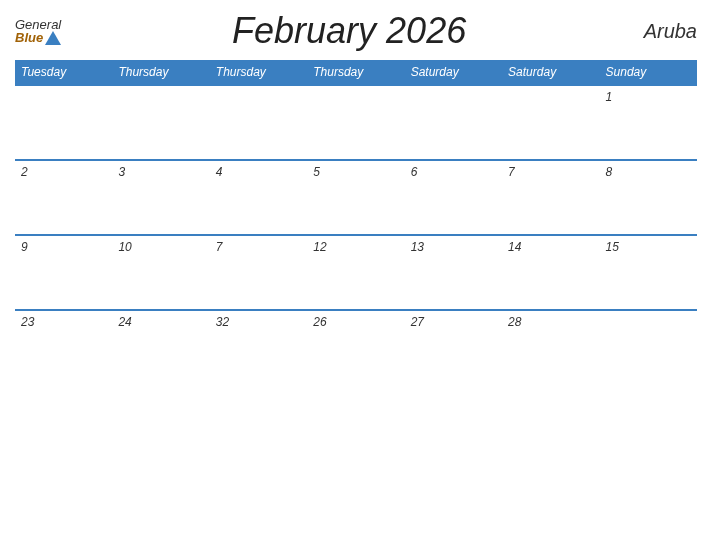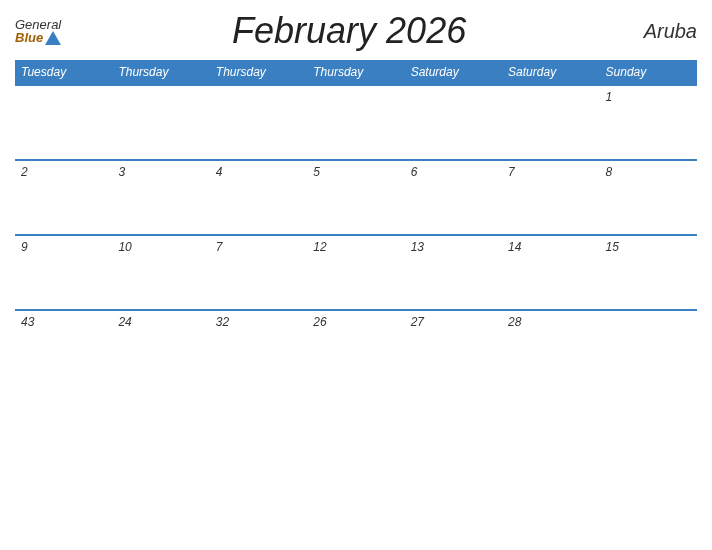--- a/index.html
+++ b/index.html
@@ -183,21 +183,21 @@
           </td>
           <td>
             <span class="day-number">14</span>
           </td>
           <td>
             <span class="day-number">15</span>
           </td>
         </tr>
         <tr>
           <td>
-            <span class="day-number">43</span>
+            <span class="day-number">23</span>
           </td>
           <td>
             <span class="day-number">24</span>
           </td>
           <td>
             <span class="day-number">32</span>
           </td>
           <td>
             <span class="day-number">26</span>
           </td>

